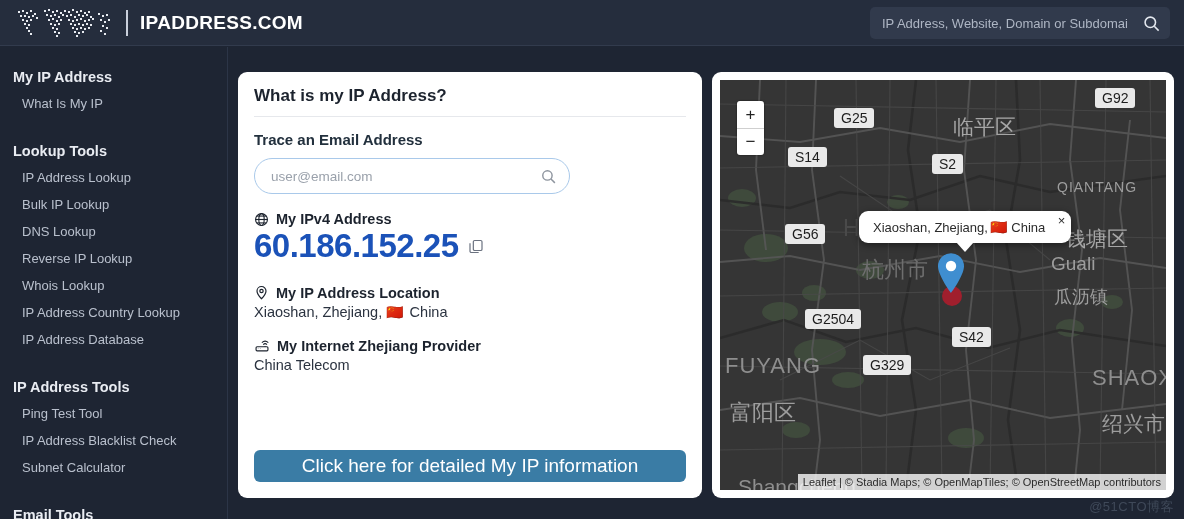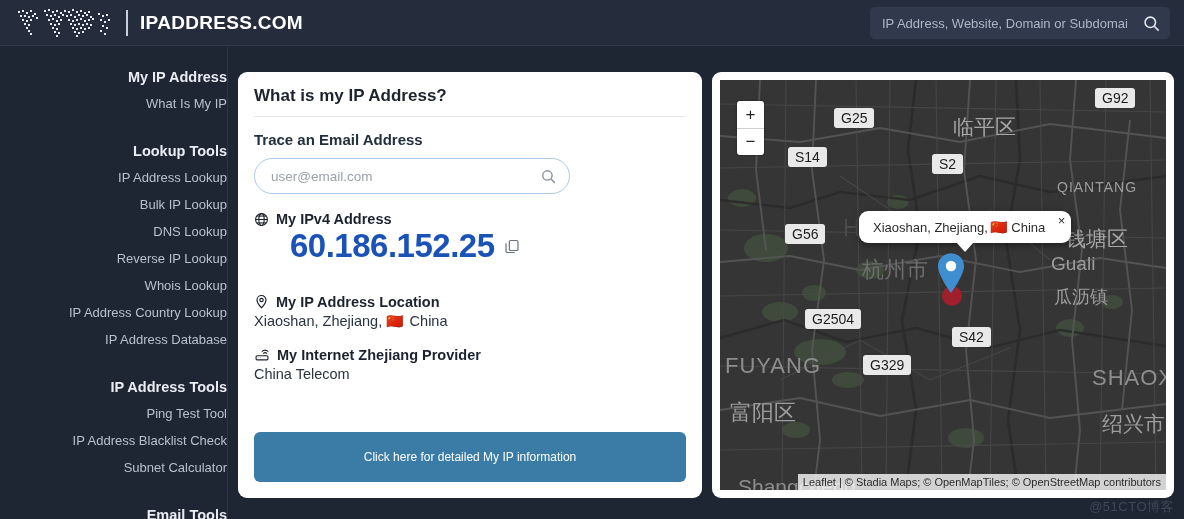--- a/index.html
+++ b/index.html
@@ -39,21 +39,20 @@
   .search-btn {
     width: 38px; height: 32px; display: flex; align-items: center; justify-content: center;
     background: transparent; border: none; cursor: pointer;
   }
 
   
   .sidebar {
     position: absolute; left: 0; top: 47px; width: 228px; height: 472px;
     border-right: 1px solid #2c3547;
     padding: 16px 0 0 0;
-    text-align: right;
   }
   .nav-group { margin-bottom: 6px; }
   .nav-head {
     color: #e9ecf2; font-size: 14.5px; font-weight: bold;
     padding: 6px 0 5px 13px;
   }
   .nav-item {
     color: #b9c0cd; font-size: 13px;
     padding: 6px 0 6px 22px; cursor: pointer; white-space: nowrap;
   }
@@ -90,37 +89,36 @@
 
   .info-head {
     display: flex; align-items: center; gap: 7px;
     font-size: 14.5px; font-weight: bold; color: #1c232e;
   }
   .blk-ip { margin-top: 17px; }
   .ip-row { display: flex; align-items: flex-end; gap: 9px; margin-top: 1px; }
   .ip-value {
     font-size: 33px; font-weight: bold; color: #1b52b8; letter-spacing: -.5px;
     line-height: 1.12;
-    margin-left: 36px;
   }
   .copy-btn { border: none; background: transparent; cursor: pointer; padding: 0 0 7px 0; }
 
-  .blk-loc { margin-top: 29px; }
+  .blk-loc { margin-top: 20px; }
   .blk-isp { margin-top: 18px; }
   .info-value {
     font-size: 14.5px; color: #2b3340; margin-top: 3px;
     display: flex; align-items: center; gap: 2px;
   }
   .flag { font-size: 14px; margin: 0 4px 0 2px; }
 
   .cta {
     position: absolute; left: 16px; bottom: 16px;
-    width: 432px; height: 50px;
+    width: 432px; height: 32px;
     background: #3a7ca5; border: none; border-radius: 6px;
-    color: #ffffff; font-size: 12px; cursor: pointer;
+    color: #ffffff; font-size: 19px; cursor: pointer;
     font-family: "Liberation Sans", sans-serif;
   }
 
   
   .map-card {
     position: absolute; left: 712px; top: 72px;
     width: 462px; height: 426px;
     background: #ffffff; border-radius: 9px; padding: 8px;
   }
   .map {

